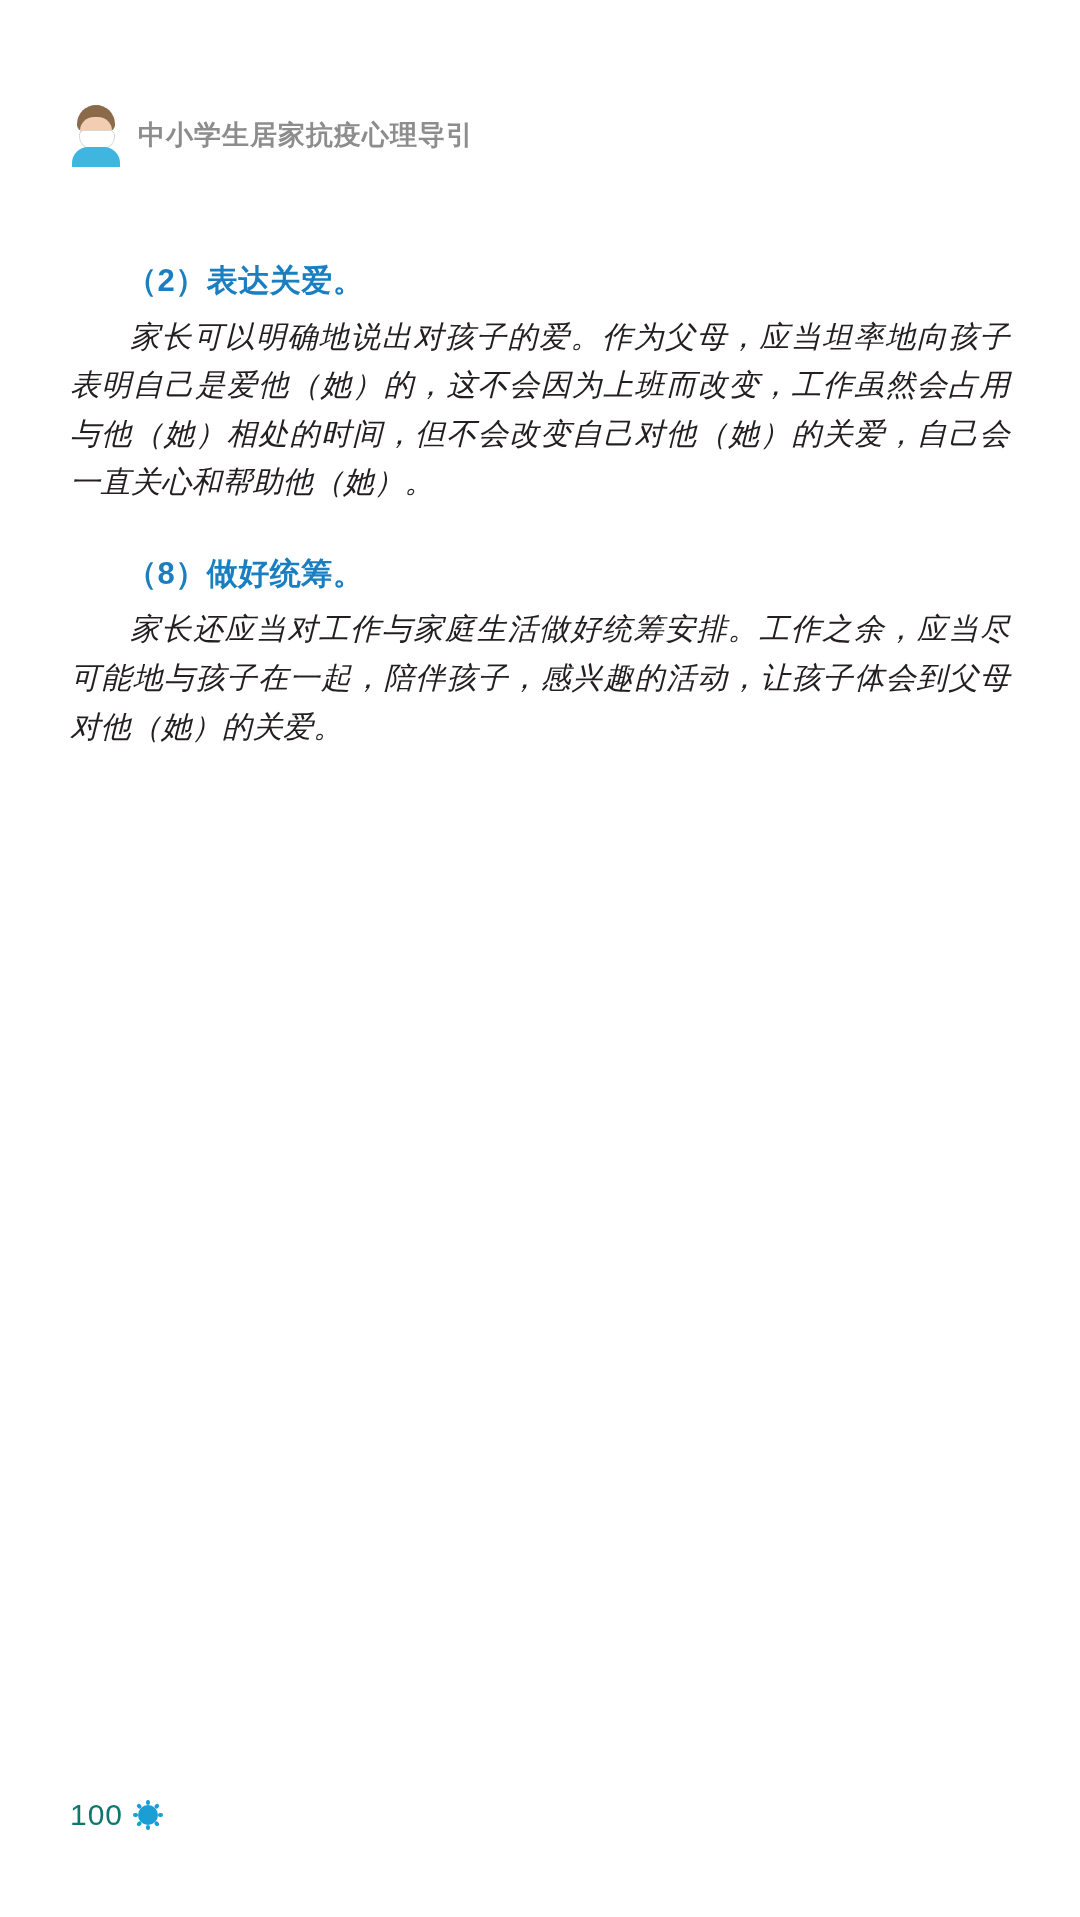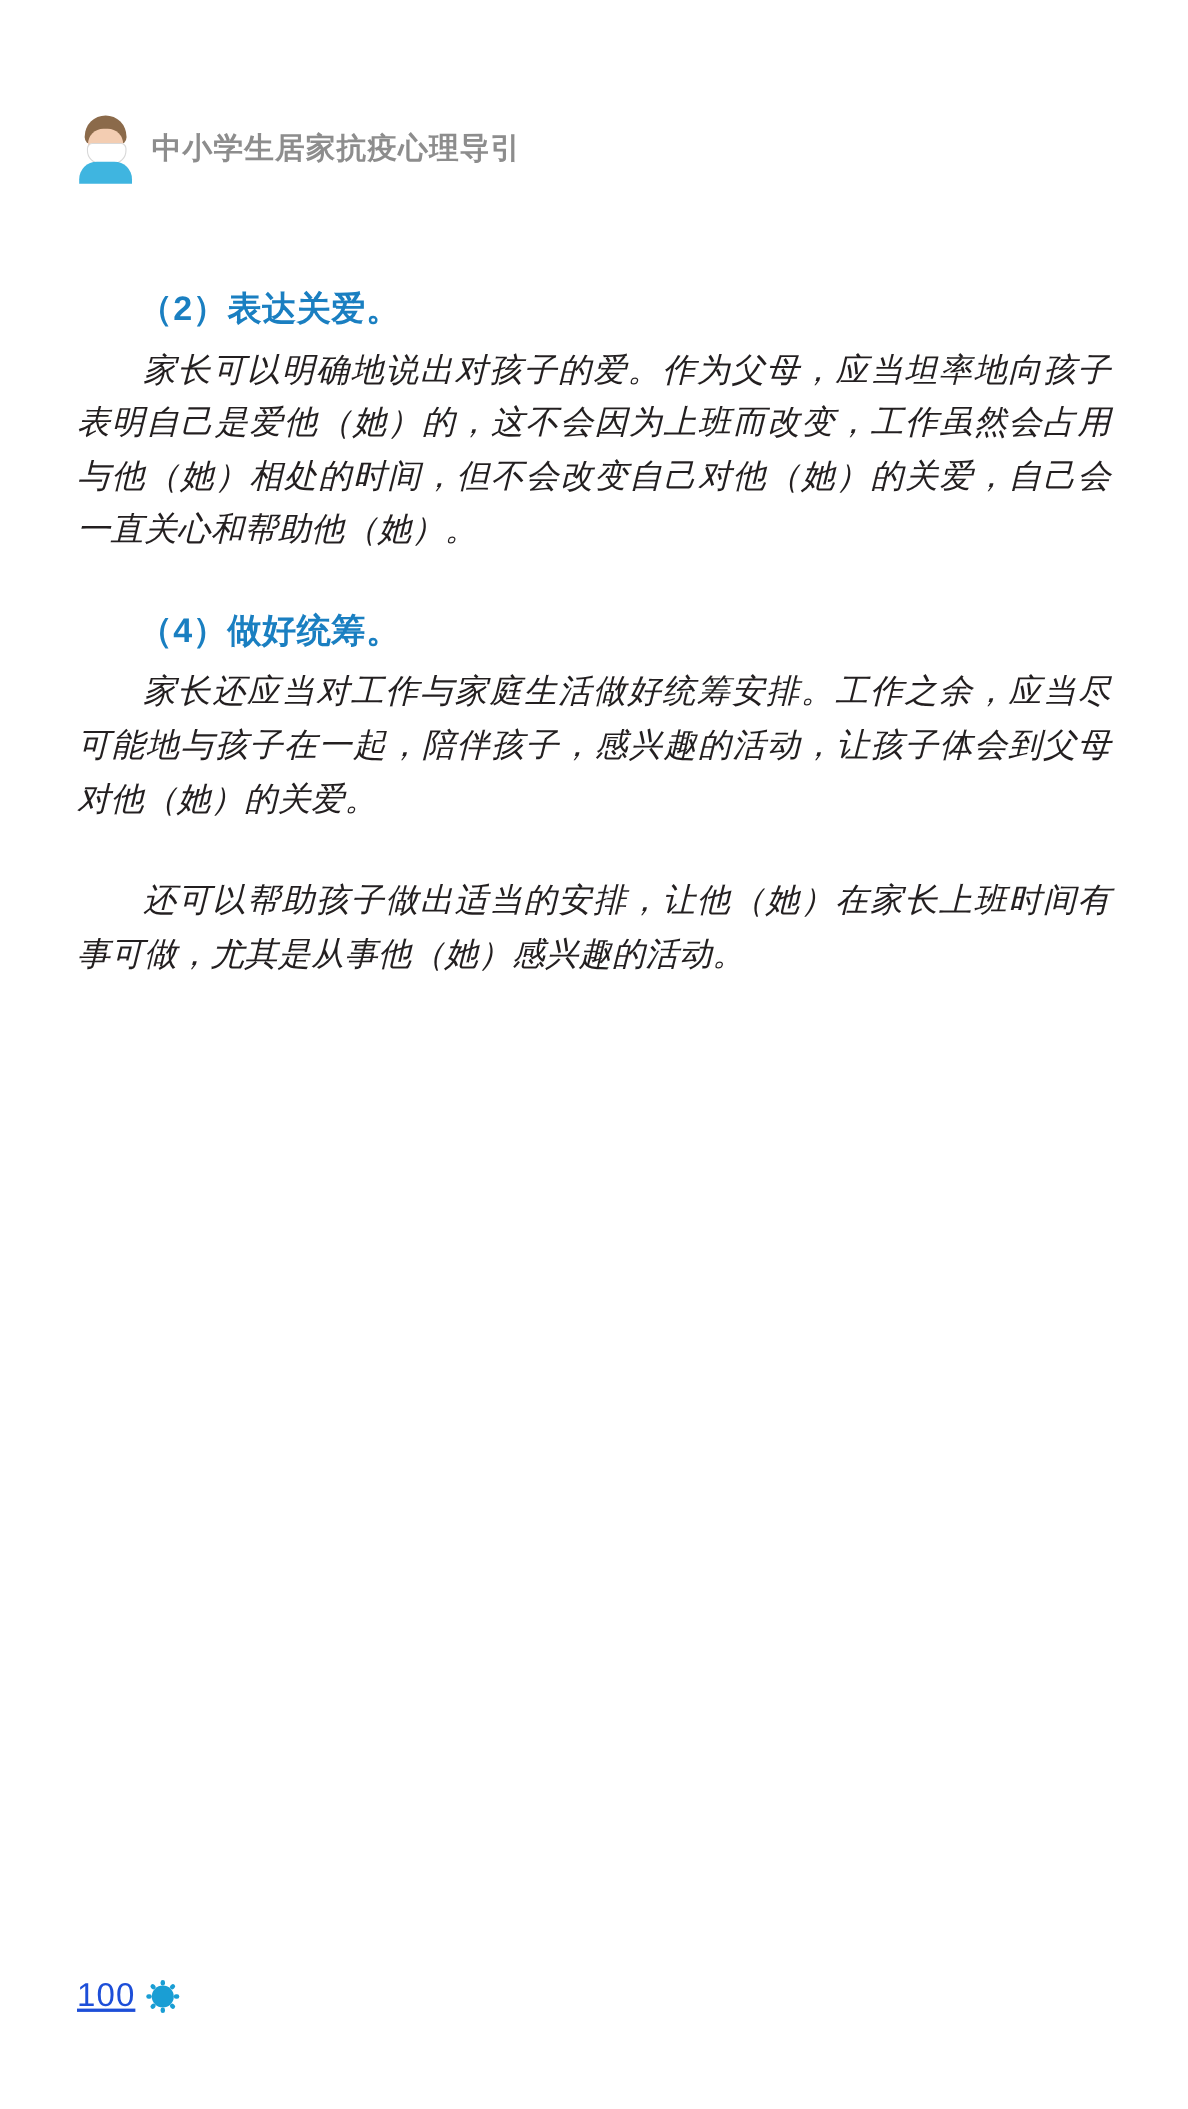--- a/index.html
+++ b/index.html
@@ -125,24 +125,23 @@
   .footer {
     position: absolute;
     left: 70px;
     bottom: 85px;
     display: flex;
     align-items: center;
     gap: 10px;
   }
   .page-num {
     font-size: 30px;
-    color: #1d4ed8;
+    color: #0f766e;
     font-family: "Liberation Sans", sans-serif;
     letter-spacing: 1px;
-    text-decoration: underline;
   }
   .virus-icon {
     width: 30px;
     height: 30px;
     position: relative;
     flex: 0 0 auto;
   }
   .virus-icon .core {
     position: absolute;
     left: 5px;
@@ -179,26 +178,25 @@
   </div>
 
   <div class="content">
 
     <div class="section">
       <div class="sec-heading">（2）表达关爱。</div>
       <div class="sec-body">家长可以明确地说出对孩子的爱。作为父母，应当坦率地向孩子表明自己是爱他（她）的，这不会因为上班而改变，工作虽然会占用与他（她）相处的时间，但不会改变自己对他（她）的关爱，自己会一直关心和帮助他（她）。</div>
     </div>
 
     <div class="section">
-      <div class="sec-heading">（4）做好统筹。</div>
+      <div class="sec-heading">（8）做好统筹。</div>
       <div class="sec-body">家长还应当对工作与家庭生活做好统筹安排。工作之余，应当尽可能地与孩子在一起，陪伴孩子，感兴趣的活动，让孩子体会到父母对他（她）的关爱。</div>
     </div>
 
     <div class="section">
-      <div class="sec-body">还可以帮助孩子做出适当的安排，让他（她）在家长上班时间有事可做，尤其是从事他（她）感兴趣的活动。</div>
     </div>
 
   </div>
 
   <div class="footer">
     <div class="page-num">100</div>
     <div class="virus-icon">
       <div class="core"></div>
       <div class="spike" style="transform: rotate(0deg);"></div>
       <div class="spike" style="transform: rotate(45deg);"></div>

